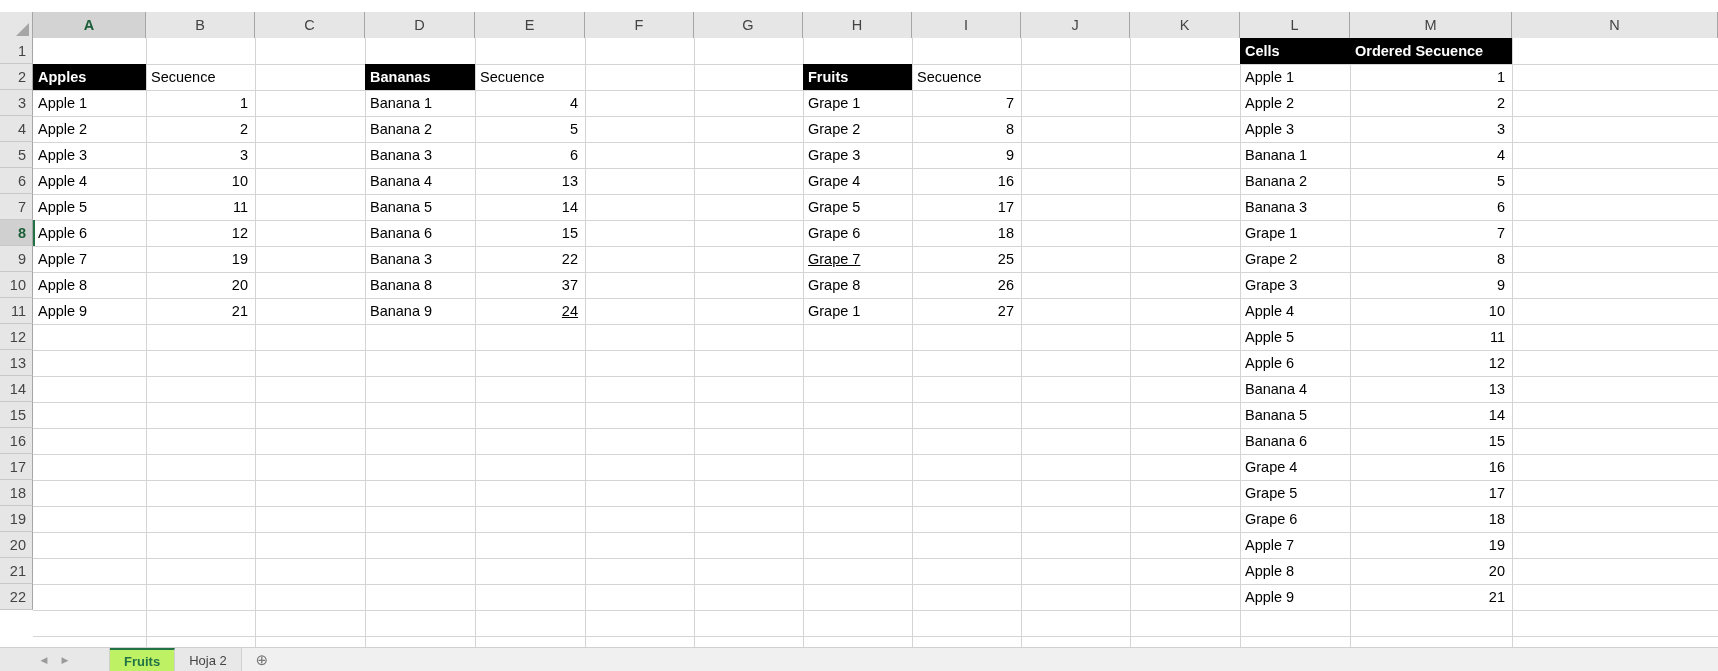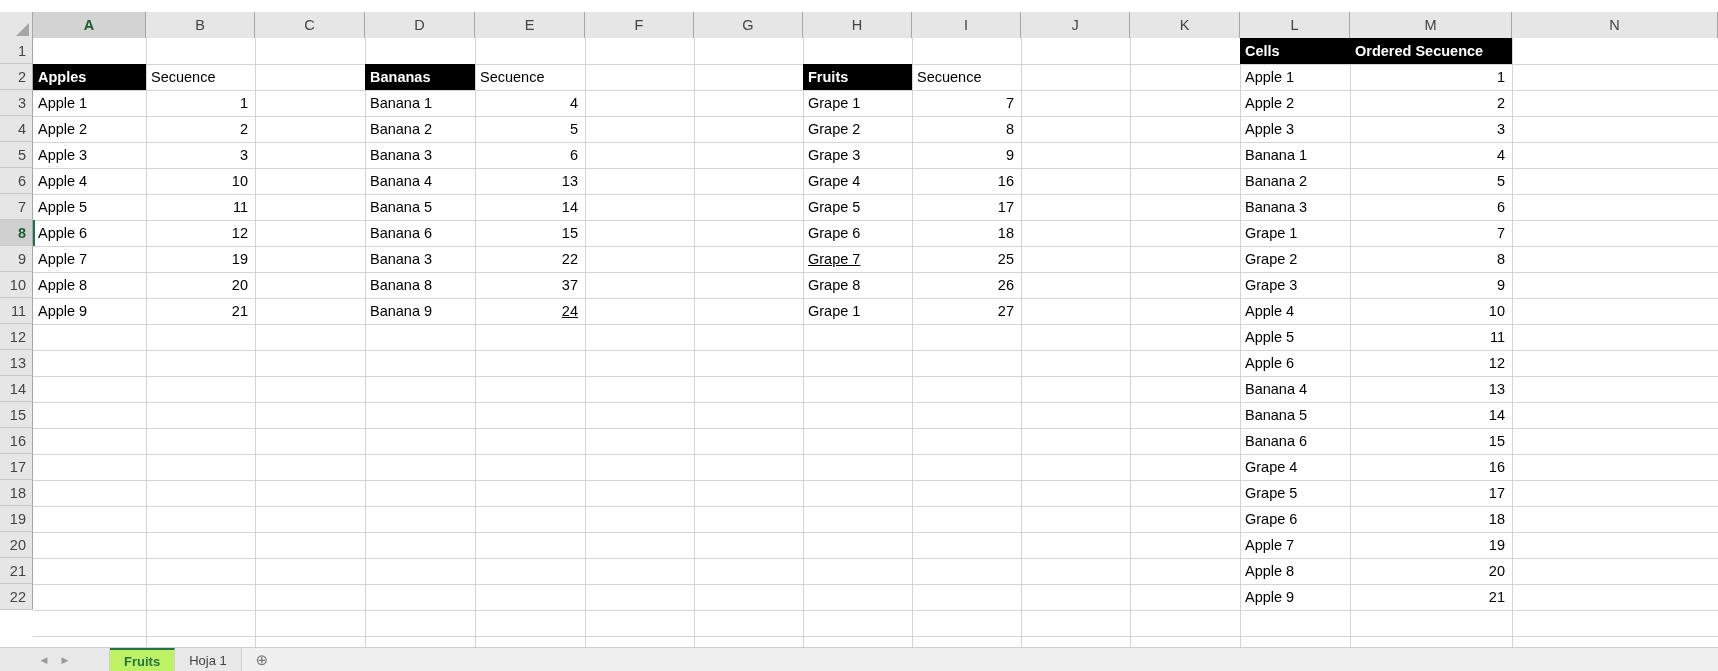--- a/index.html
+++ b/index.html
@@ -261,17 +261,17 @@
   <div class="nbox"></div>
   <div class="fbar"></div>
 
   <div class="tabbar">
     <div class="tabnav">
       <span class="navarrow">◀</span>
       <span class="navarrow">▶</span>
     </div>
     <div id="sheettabs" style="display:flex">
         <div class="sheettab active">Fruits</div>
-        <div class="sheettab">Hoja 1</div>
+        <div class="sheettab">Hoja 2</div>
       </div>
     <div class="addsheet">⊕</div>
   </div>
 </div>
 
 </body></html>

